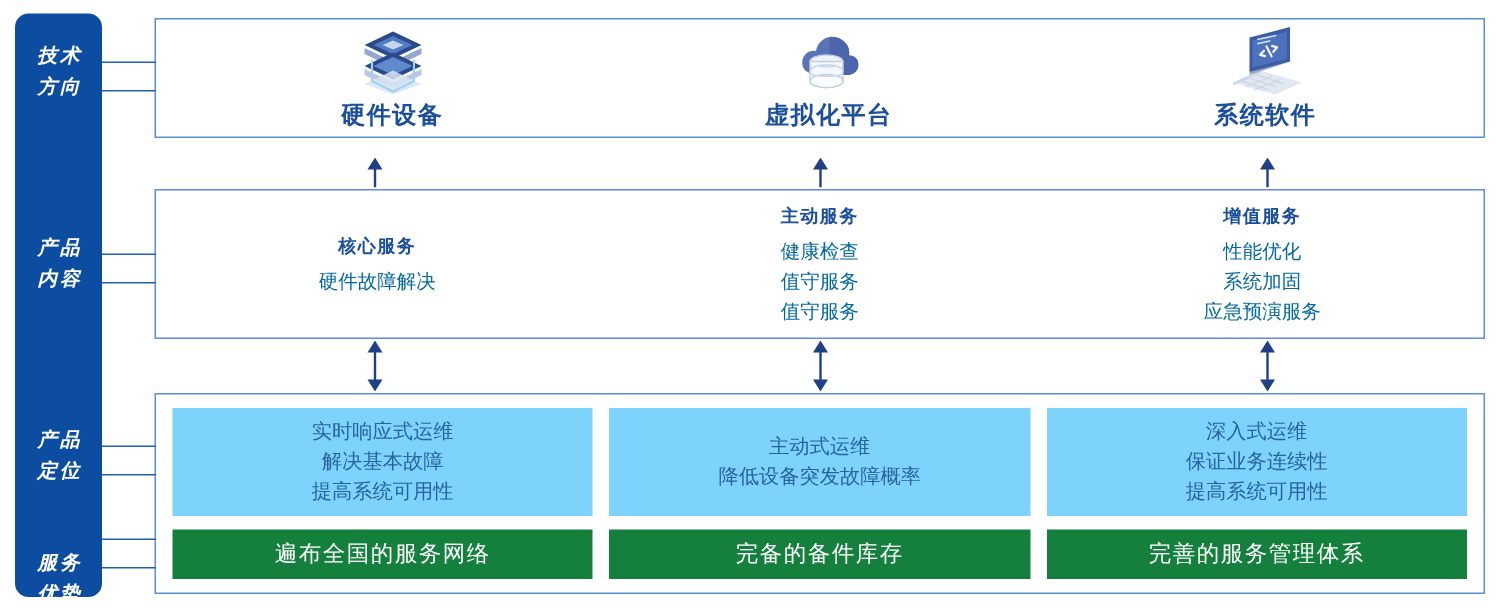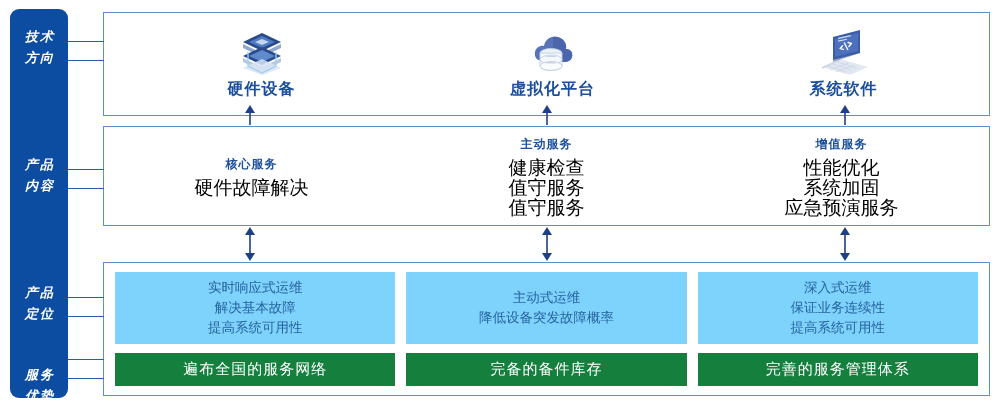--- a/index.html
+++ b/index.html
@@ -58,21 +58,21 @@
   }
 
   
   .panel {
     position: absolute;
     left: 103px;
     width: 887px;
     border: 1.3px solid #5b8fd0;
     background: #ffffff;
   }
-  #panel-tech    { top: 12px;  height: 104px; padding-left: 12px;  }
+  #panel-tech    { top: 12px;  height: 80px; padding-left: 12px;  }
   #panel-content { top: 126px; height: 100px; }
   #panel-bottom  { top: 262px; height: 134px; }
 
   
   .tech-row {
     display: flex;
     width: 100%;
     height: 100%;
     align-items: center;
   }
@@ -109,22 +109,22 @@
   }
   .content-title {
     font-size: 12px;
     font-weight: bold;
     color: #1b4f9c;
     letter-spacing: 1px;
     margin-bottom: 5px;
     white-space: nowrap;
   }
   .content-line {
-    font-size: 19px;
-    color: #000000;
+    font-size: 13px;
+    color: #0369a1;
     line-height: 20px;
     white-space: nowrap;
   }
 
   
   .bottom-inner {
     position: relative;
     width: 100%;
     height: 100%;
     display: flex;

